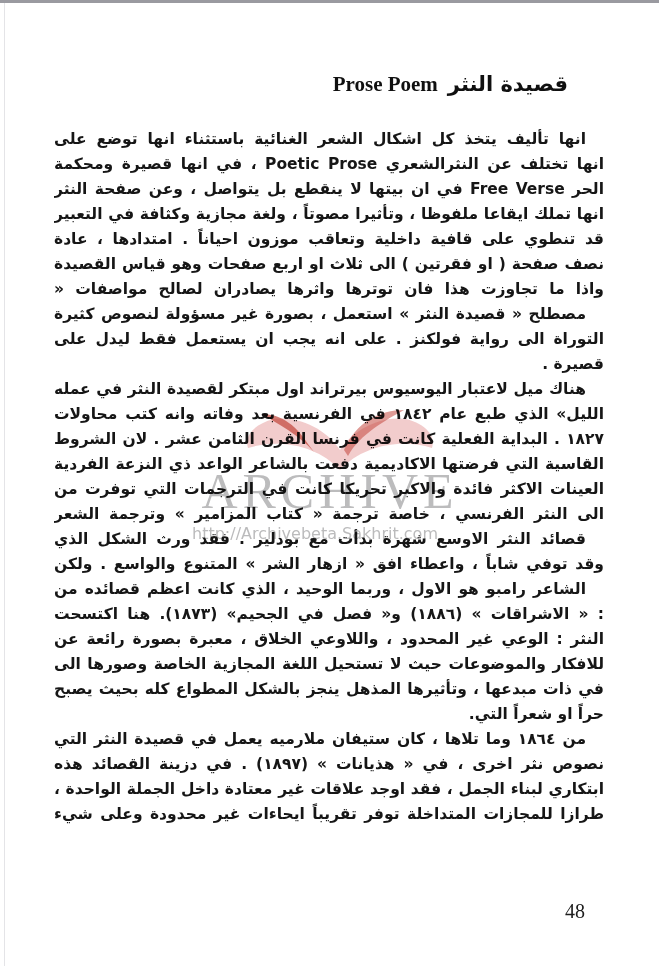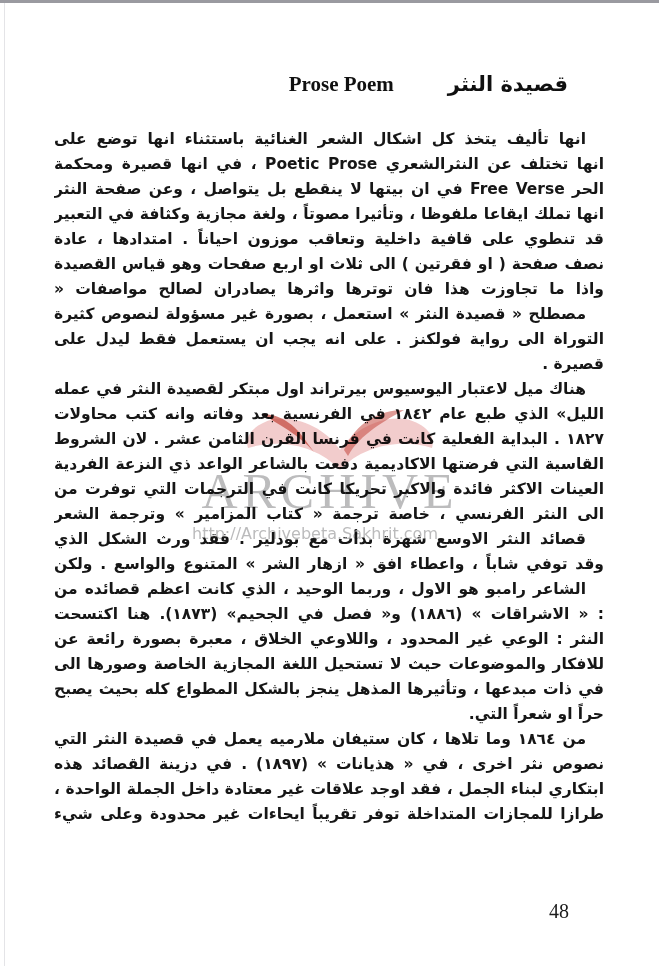--- a/index.html
+++ b/index.html
@@ -7,21 +7,21 @@
     position:relative; width:659px; height:966px; background:#ffffff;
     overflow:hidden; font-family:"DejaVu Sans", sans-serif;
   }
   .top-border { position:absolute; top:0; left:0; right:0; height:3px; background:#9a9aa0; }
   .left-edge  { position:absolute; top:3px; left:4px; width:1px; height:963px; background:#e4e4e7; }
 
   .title {
     position:absolute; top:72px; right:91px; margin:0;
     direction:rtl; display:flex; gap:10px; align-items:baseline; white-space:nowrap;
   }
-  .t-ar { font-size:21px; font-weight:bold; color:#101010;margin-left:44px; }
+  .t-ar { font-size:21px; font-weight:bold; color:#101010; }
   .t-en { font-family:"Liberation Serif", serif; font-size:21px; font-weight:bold; color:#101010;text-align:right; }
 
   .body-text {
     position:absolute; top:127px; right:55px; left:54px;
     direction:rtl; color:#161616; font-weight:bold; font-size:15.5px;
   }
   .line {
     height:25px; line-height:25px; overflow:hidden;
     text-align:justify; text-align-last:justify;
   }
@@ -34,21 +34,21 @@
   .wm-text {
     position:absolute; left:192px; top:462px; width:276px; text-align:center;
     font-family:"Liberation Serif", serif; font-size:50px; font-weight:normal;
     letter-spacing:5px; color:rgba(122,122,124,0.50); white-space:nowrap;
   }
   .wm-url {
     position:absolute; left:192px; top:524px; width:276px; 
     font-size:16px; color:rgba(138,138,140,0.58); white-space:nowrap;
   }
   .page-number {
-    position:absolute; left:549px; top:900px; width:36px; text-align:left;
+    position:absolute; left:549px; top:900px; width:36px; text-align:right;
     font-family:"Liberation Serif", serif; font-size:20px; color:#1d1d1d;
   }
 </style>
 </head>
 <body>
 
 <div class="page">
   <div class="top-border"></div>
   <div class="left-edge"></div>
 

